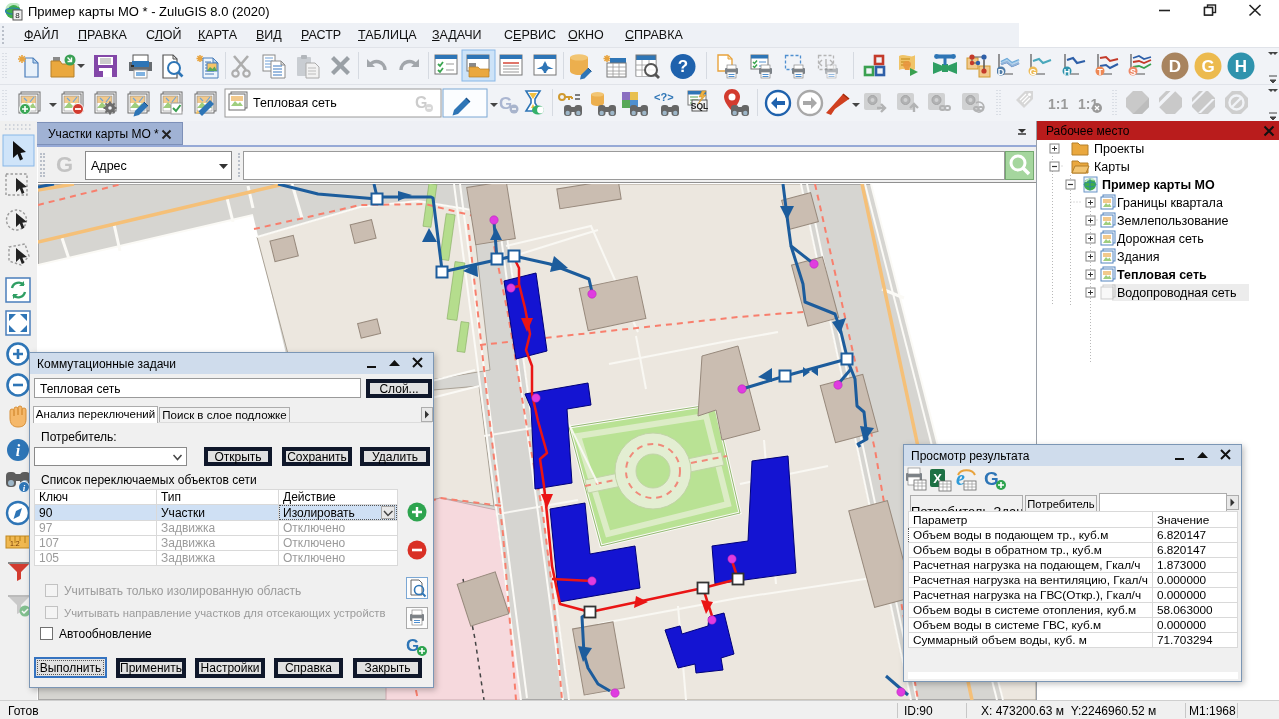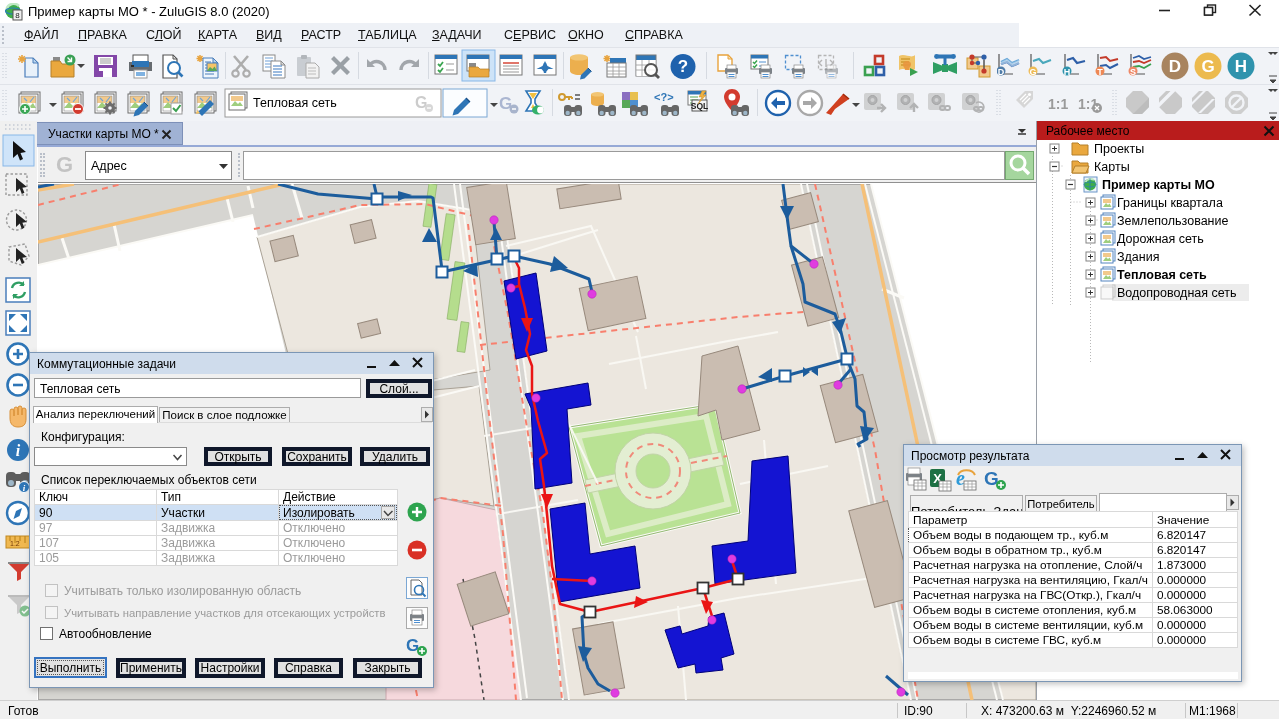--- a/index.html
+++ b/index.html
@@ -942,21 +942,21 @@
     </div>
  <div class="abs btn" style="left:336px;top:26px;width:66px;height:19px">Слой...</div>
  <div class="abs tabrow" style="left:0;top:53px;width:405px;height:17px">
   <div class="tab on" style="left:3px;top:0;width:125px;height:17px;padding-top:1px">Анализ переключений</div>
   <div class="tab" style="left:129px;top:1px;width:131px;height:16px;padding-top:1px">Поиск в слое подложке</div>
   <div class="abs" style="left:391px;top:1px;width:12px;height:15px;background:#e8e8e8;border:1px solid #adadad"><svg width="10" height="13">
           <path d="M3 2.5l4 4-4 4z" fill="#333"></path>
         </svg></div>
  </div>
  <div class="abs" style="left:3px;top:69px;width:399px;height:230px;border-top:1px solid #dcdcdc"></div>
- <span class="abs" style="left:11px;top:77px;font-size:12px">Конфигурация:</span>
+ <span class="abs" style="left:11px;top:77px;font-size:12px">Потребитель:</span>
  <div class="abs" style="left:4px;top:94px;width:153px;height:19px;background:#fff;border:1px solid #8a8a8a">
   <svg class="abs" style="left:138px;top:6px" width="10" height="8">
         <path d="M0.5 1l4 4.5L8.5 1" stroke="#444" stroke-width="1.5" fill="none"></path>
       </svg>
  </div>
  <div class="abs btn" style="left:174px;top:94px;width:68px;height:19px">Открыть</div>
  <div class="abs btn" style="left:252px;top:94px;width:70px;height:19px">Сохранить</div>
  <div class="abs btn" style="left:330px;top:94px;width:70px;height:19px">Удалить</div>
  <span class="abs" style="left:11px;top:120px;font-size:12px">Список переключаемых объектов сети</span>
  <table class="grid abs" style="left:4px;top:136px;width:364px">
@@ -1081,42 +1081,42 @@
         </tr>
   <tr>
           <td style="border:1px dotted #555">Объем воды в подающем тр., куб.м</td>
           <td>6.820147</td>
         </tr>
   <tr>
           <td>Объем воды в обратном тр., куб.м</td>
           <td>6.820147</td>
         </tr>
   <tr>
-          <td>Расчетная нагрузка на отопление, Слой/ч</td>
+          <td>Расчетная нагрузка на подающем, Гкал/ч</td>
           <td>1.873000</td>
         </tr>
   <tr>
           <td>Расчетная нагрузка на вентиляцию, Гкал/ч</td>
           <td>0.000000</td>
         </tr>
   <tr>
           <td>Расчетная нагрузка на ГВС(Откр.), Гкал/ч</td>
           <td>0.000000</td>
         </tr>
   <tr>
           <td>Объем воды в системе отопления, куб.м</td>
           <td>58.063000</td>
         </tr>
   <tr>
-          <td>Объем воды в системе вентиляции, куб.м</td>
-          <td>0.000000</td>
-        </tr>
-  <tr>
           <td>Объем воды в системе ГВС, куб.м</td>
           <td>0.000000</td>
+        </tr>
+  <tr>
+          <td>Суммарный объем воды, куб. м</td>
+          <td>71.703294</td>
         </tr>
  </tbody>
     </table>
  <div class="abs" style="left:4px;top:227px;width:330px;height:7px;background:#fff"></div>
 </div>
 <div class="abs statusbar">
  <span class="abs" style="left:8px;top:3px">Готов</span>
  <span class="abs" style="left:897px;top:2px;width:1px;height:15px;background:#c7c7c7"></span>
  <span class="abs" style="left:904px;top:3px">ID:90</span>
  <span class="abs" style="left:966px;top:2px;width:1px;height:15px;background:#c7c7c7"></span>

